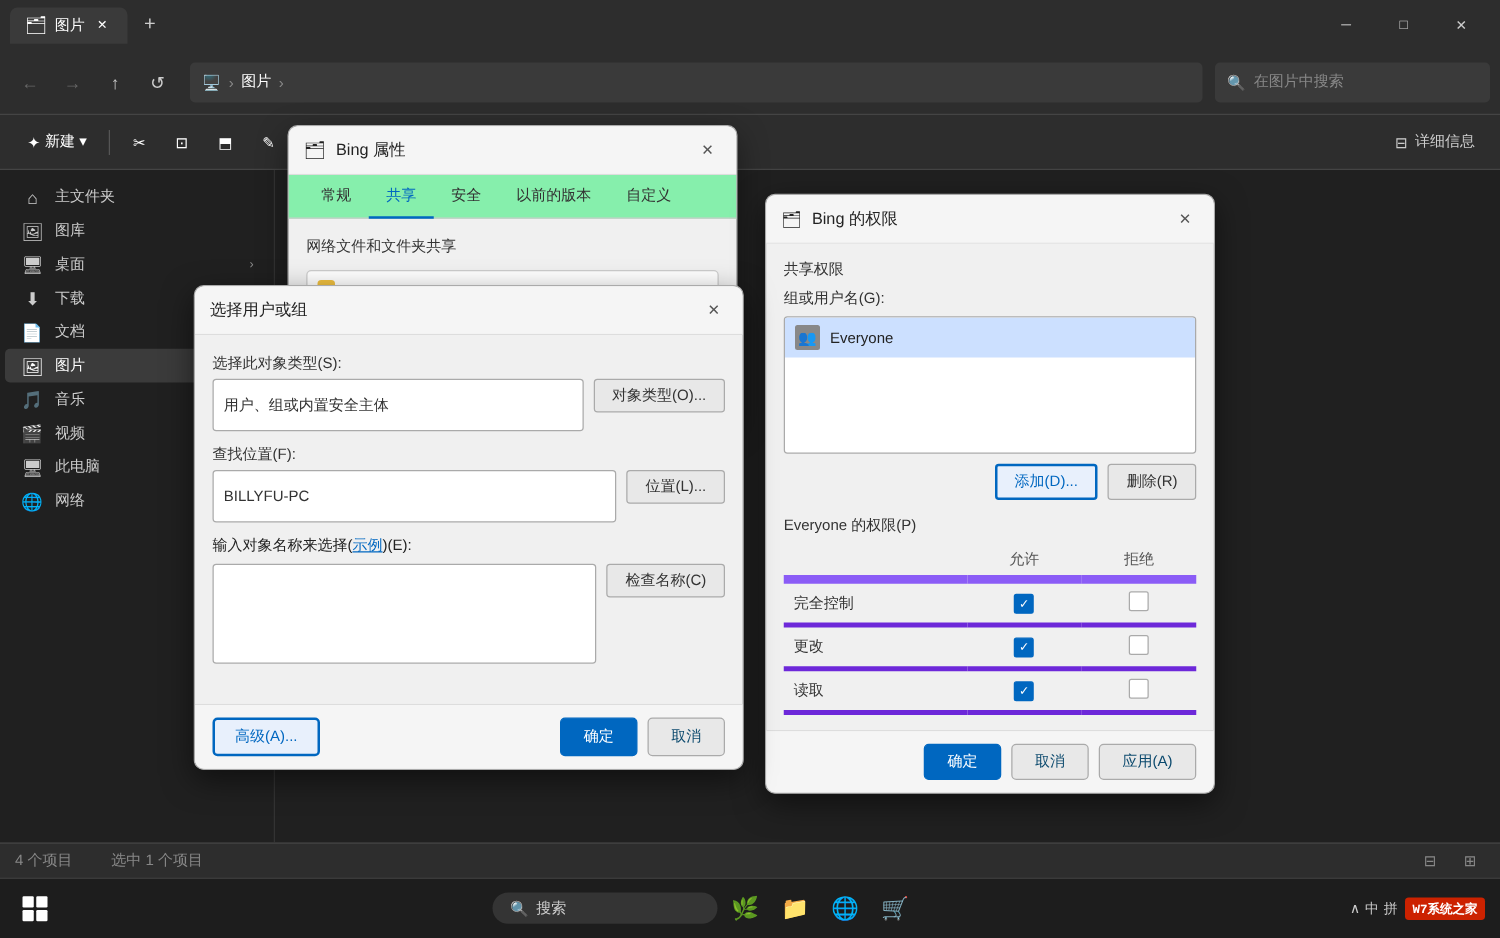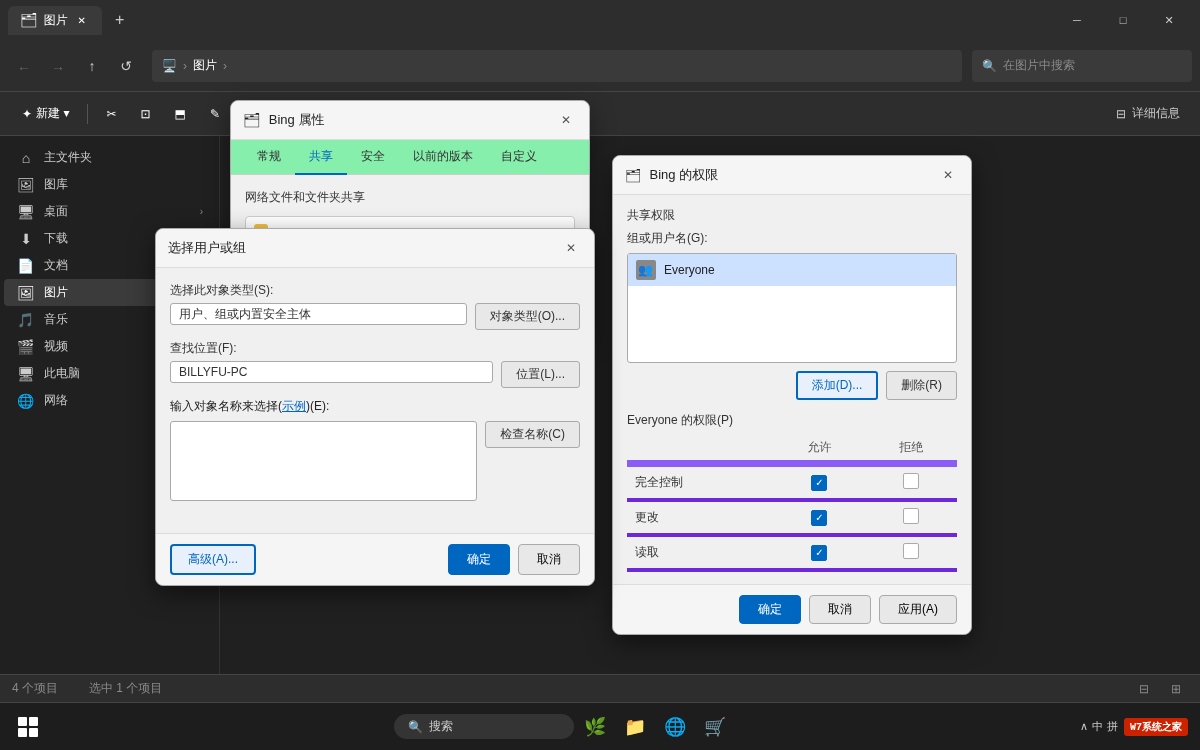--- a/index.html
+++ b/index.html
@@ -454,21 +454,21 @@
       background: #f5f5f5;
       border-radius: 0 0 8px 8px;
     }
     .btn-dialog {
       padding: 5px 18px;
       border-radius: 4px;
       font-size: 12px;
       cursor: pointer;
       border: 1px solid #aaa;
       background: #e8e8e8;
-      color: #000000;
+      color: #0c4a6e;
     }
     .btn-dialog.primary { background: #0067c0; color: #fff; border-color: #0067c0; }
 
     
     .dialog-select-user {
       position: absolute;
       top: 228px;
       left: 155px;
       width: 440px;
       background: #f0f0f0;
@@ -480,21 +480,21 @@
     .dsu-body { padding: 14px; color: #222; font-size: 12px; }
     .dsu-label { margin-bottom: 4px; color: #333; }
     .dsu-row {
       display: flex;
       gap: 8px;
       margin-bottom: 10px;
       align-items: flex-start;
     }
     .dsu-input-wide {
       flex: 1;
-      height: 22px;
+      height: 42px;
       padding: 3px 8px;
       border: 1px solid #aaa;
       border-radius: 3px;
       background: #fff;
       font-size: 12px;
       color: #333;
     }
     .dsu-btn-small {
       padding: 4px 14px;
       border: 1px solid #aaa;

